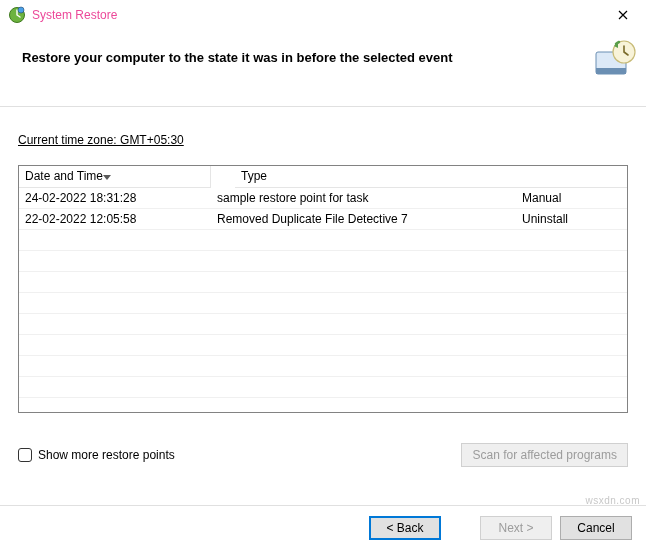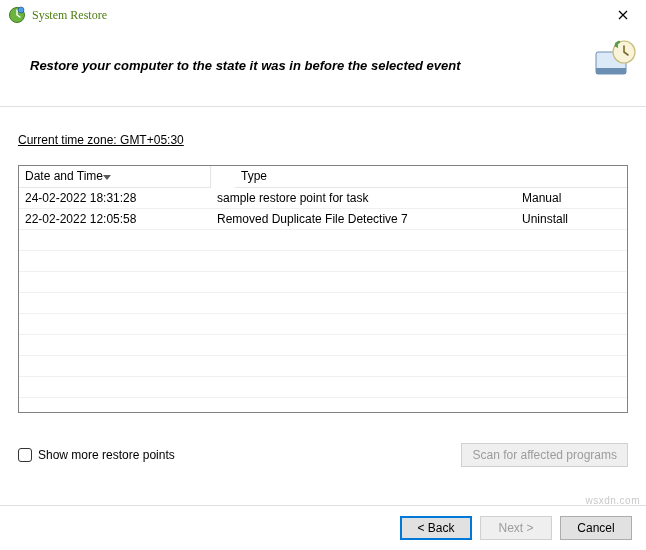--- a/index.html
+++ b/index.html
@@ -1,25 +1,25 @@
 <!DOCTYPE html>
 <html><head>
 <meta charset="utf-8">
 <style>
   * { box-sizing: border-box; font-family: "Segoe UI", Tahoma, sans-serif; }
   body { margin: 0; width: 646px; height: 550px; background: #fff; overflow: hidden; font-size: 12px; color: #000; }
 
   .titlebar { height: 30px; display: flex; align-items: center; padding: 0 0 0 8px; }
   .titlebar .icon { width: 18px; height: 18px; margin-right: 6px; }
-  .titlebar .title { font-size: 12px; color: #4d7c0f; flex: 0 0 auto; font-family: Liberation Serif, serif; }
+  .titlebar .title { font-size: 12px; color: #ec4899; flex: 0 0 auto; }
   .titlebar .spacer { flex: 1; }
   .closebtn { width: 46px; height: 30px; display: flex; align-items: center; justify-content: center; }
 
   .header { padding: 14px 18px 4px 18px; display: flex; align-items: flex-start; height: 76px; position: relative; }
-  .header h1 { font-size: 13px; font-weight: bold; margin: 12px; padding-top: 2px; font-style: italic; }
+  .header h1 { font-size: 13px; font-weight: bold; margin: 4px; padding-top: 2px; }
   .header .bigicon { position: absolute; right: 8px; top: 8px; }
 
   .divider { border: 0; border-top: 1px solid #e0e0e0; margin: 0; }
 
   .content { padding: 26px 18px 10px 18px; }
   .tzline { font-size: 12px; margin-bottom: 18px; text-decoration: underline; }
 
   .grid { border: 1px solid #828282; height: 248px; background: #fff; }
   .grid-head { display: flex; height: 22px; background: #fff; gap: 24px; }
   .grid-head .col { padding: 3px 6px; font-size: 12px; border-right: 1px solid #e5e5e5; border-bottom: 1px solid #e5e5e5; position: relative; }
@@ -34,21 +34,21 @@
   .grid-body .row { display: flex; height: 21px; }
   .grid-body .cell { padding: 3px 6px; font-size: 12px; border-bottom: 1px solid #f0f0f0; overflow: hidden; white-space: nowrap; }
   .grid-body .empty { height: 21px; border-bottom: 1px solid #f0f0f0; }
 
   .below-grid { display: flex; align-items: center; margin-top: 30px; }
   .chk { display: flex; align-items: flex-end; gap: 6px; font-size: 12px; }
   .chk .box { width: 14px; height: 14px; border: 1px solid #333; border-radius: 3px; }
   .below-grid .spacer { flex: 1; }
 
   .btn { height: 24px; padding: 0 14px; font-size: 12px; border: 1px solid #adadad; background: #e1e1e1; display: inline-flex; align-items: center; justify-content: center; min-width: 72px; }
-  .btn.disabled { color: #9c9c9c; border-color: #d0d0d0; background: #efefef; }
+  .btn.disabled { color: #9c9c9c; border-color: #d0d0d0; background: #efefef; margin-left: 31px; }
   .btn.default { border-color: #0078d7; box-shadow: inset 0 0 0 1px #0078d7; }
   .scanbtn { padding: 0 10px; min-width: 160px; }
 
   .footer { position: absolute; bottom: 0; left: 0; right: 0; height: 45px; border-top: 1px solid #e0e0e0; display: flex; align-items: center; justify-content: flex-end; gap: 8px; padding-right: 14px; background: #fff; }
   .watermark { position: absolute; right: 6px; bottom: 44px; font-size: 10px; color: #c8c8c8; letter-spacing: 0.5px; }
 </style>
 </head>
 <body>
 
 <div class="titlebar">

